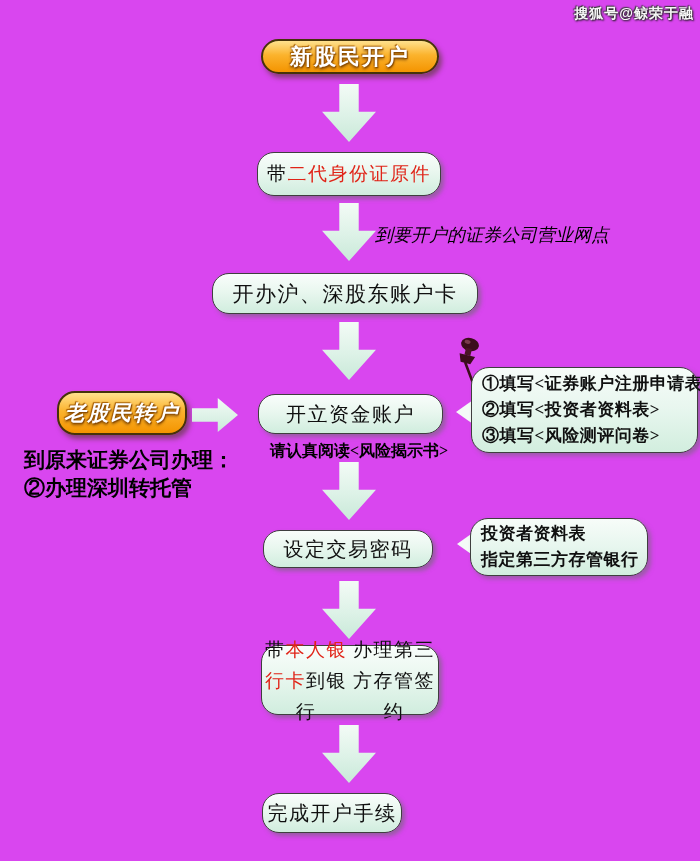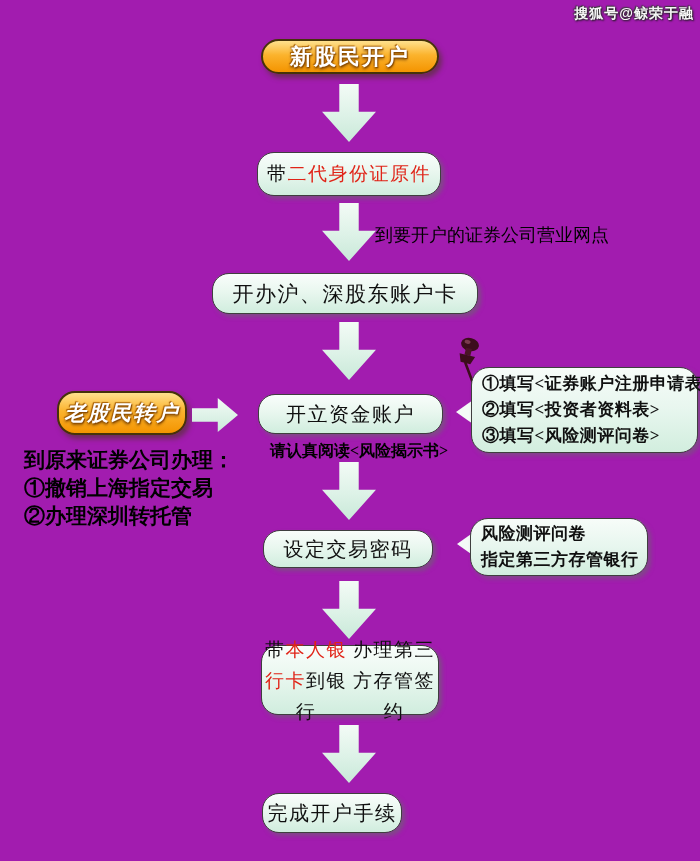--- a/index.html
+++ b/index.html
@@ -1,17 +1,17 @@
 <!DOCTYPE html>
 <html><head>
 <meta charset="utf-8">
 <style>
   html,body{margin:0;padding:0;}
   body{font-family:"Liberation Sans",sans-serif;background:#fff;}
-  .stage{position:relative;width:700px;height:861px;background:#a21caf;overflow:hidden;margin:0 auto;}
+  .stage{position:relative;width:700px;height:861px;background:#d946ef;overflow:hidden;margin:0 auto;}
 
   
   .box{
     position:absolute;
     background:linear-gradient(180deg,#f9fdfb 0%,#e9f7ef 45%,#d0edde 100%);
     border:1.5px solid #3f3f3f;
     border-radius:17px;
     box-shadow:3px 3px 4px rgba(100,110,104,.55);
     display:flex;align-items:center;justify-content:center;
     font-family:"Liberation Serif",serif;
@@ -91,31 +91,30 @@
   <div class="btn-orange" style="left:261px;top:39px;width:178px;height:35px;font-size:22px;">新股民开户</div>
 
   <div class="arrow-down" style="left:322px;top:84px;"></div>
 
   <div class="box" style="left:257px;top:152px;width:184px;height:44px;font-size:19px;">
     <span>带</span>
       <span class="red">二代身份证原件</span>
   </div>
 
   <div class="arrow-down" style="left:322px;top:203px;"></div>
-  <div class="note" style="left:375px;top:223px;font-size:18px;font-weight:normal;">到要开户的证券公司营业网点</div>
+  <div class="note" style="left:375px;top:223px;font-size:18px;font-weight:normal;font-style:italic;">到要开户的证券公司营业网点</div>
 
   <div class="box" style="left:212px;top:273px;width:266px;height:41px;font-size:21px;">开办沪、深股东账户卡</div>
 
   <div class="arrow-down" style="left:322px;top:322px;"></div>
 
   <div class="btn-orange" style="left:57px;top:391px;width:130px;height:44px;font-size:21px;font-style:italic;">老股民转户</div>
   <div class="arrow-right" style="left:192px;top:398px;"></div>
   <div class="note" style="left:24px;top:446px;font-size:21px;line-height:28px;">
     <div>到原来证券公司办理：</div>
-    <div>①撤销上海指定交易</div>
     <div>②办理深圳转托管</div>
   </div>
 
   <div class="box" style="left:258px;top:394px;width:185px;height:40px;">开立资金账户</div>
   <div class="note" style="left:270px;top:441px;font-size:16px;">请认真阅读&lt;风险揭示书&gt;</div>
 
   <svg class="pushpin" style="left:455px;top:337px;" width="38" height="46" viewBox="0 0 38 46">
     <g transform="rotate(14 16 16)">
       <ellipse cx="13" cy="8" rx="9" ry="6.5" fill="#3c0d1c"></ellipse>
       <rect x="10" y="12" width="6" height="7" fill="#4a1426"></rect>
@@ -130,21 +129,21 @@
     <div class="line">②填写&lt;投资者资料表&gt;</div>
     <div class="line">③填写&lt;风险测评问卷&gt;</div>
   </div>
 
   <div class="arrow-down" style="left:322px;top:462px;"></div>
 
   <div class="box" style="left:263px;top:530px;width:170px;height:38px;">设定交易密码</div>
 
   <div class="tail" style="left:457px;top:532px;"></div>
   <div class="callout" style="left:470px;top:518px;width:178px;height:58px;">
-    <div class="line">风险测评问卷</div>
+    <div class="line">投资者资料表</div>
     <div class="line">指定第三方存管银行</div>
   </div>
 
   <div class="arrow-down" style="left:322px;top:581px;"></div>
 
   <div class="box" style="left:261px;top:645px;width:178px;height:70px;font-size:19px;flex-direction:row;line-height:31px;">
     <div><span>带</span><span class="red">本人银行卡</span><span>到银行</span></div>
     <div>办理第三方存管签约</div>
   </div>
 

